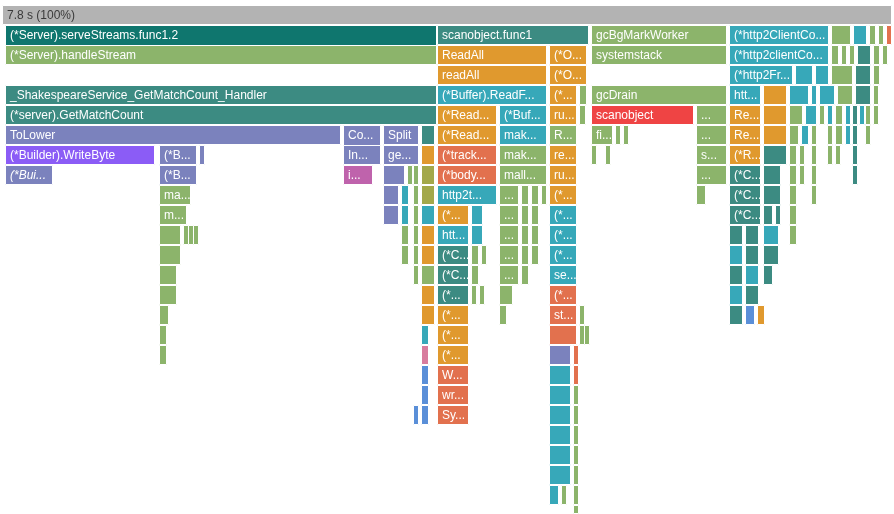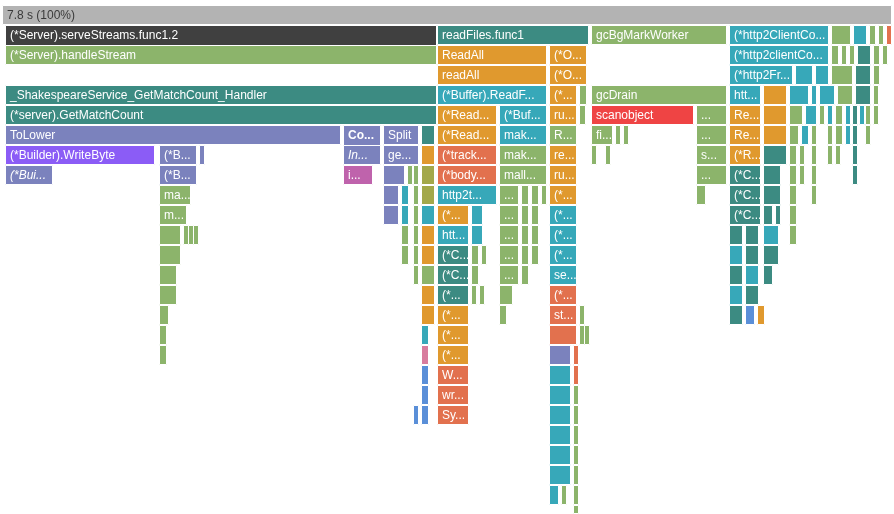--- a/index.html
+++ b/index.html
@@ -43,25 +43,25 @@
     pointer-events: none;
   }
 </style>
 </head>
 <body>
 
 <div id="flamegraph" style="background: rgb(255, 255, 255);">
     <div class="frame root" style="left: 2px; top: 5px; width: 890px; height: 20px; background: rgb(179, 179, 179);">
       <span class="lbl">7.8 s (100%)</span>
     </div>
-    <div class="frame" style="left: 5px; top: 25px; width: 432px; height: 36px; background: #404040;">
+    <div class="frame" style="left: 5px; top: 25px; width: 432px; height: 36px; background: #0f766e;">
       <span class="lbl">(*Server).serveStreams.func1.2</span>
     </div>
     <div class="frame" style="left: 437px; top: 25px; width: 152px; height: 20px; background: rgb(60, 139, 130);">
-      <span class="lbl">readFiles.func1</span>
+      <span class="lbl">scanobject.func1</span>
     </div>
     <div class="frame" style="left: 591px; top: 25px; width: 136px; height: 20px; background: rgb(140, 180, 107);">
       <span class="lbl">gcBgMarkWorker</span>
     </div>
     <div class="frame" style="left: 729px; top: 25px; width: 100px; height: 20px; background: rgb(55, 168, 185);">
       <span class="lbl">(*http2ClientCo...</span>
     </div>
     <div class="frame" style="left: 831px; top: 25px; width: 20px; height: 20px; background: rgb(140, 180, 107);">
       <span class="lbl"></span>
     </div>
@@ -79,20 +79,23 @@
     </div>
     <div class="frame" style="left: 5px; top: 45px; width: 432px; height: 20px; background: rgb(140, 180, 107);">
       <span class="lbl">(*Server).handleStream</span>
     </div>
     <div class="frame" style="left: 437px; top: 45px; width: 110px; height: 20px; background: rgb(224, 153, 46);">
       <span class="lbl">ReadAll</span>
     </div>
     <div class="frame" style="left: 549px; top: 45px; width: 38px; height: 20px; background: rgb(224, 153, 46);">
       <span class="lbl">(*O...</span>
     </div>
+    <div class="frame" style="left: 591px; top: 45px; width: 136px; height: 20px; background: rgb(140, 180, 107);">
+      <span class="lbl">systemstack</span>
+    </div>
     <div class="frame" style="left: 729px; top: 45px; width: 100px; height: 20px; background: rgb(55, 168, 185);">
       <span class="lbl">(*http2clientCo...</span>
     </div>
     <div class="frame" style="left: 831px; top: 45px; width: 8px; height: 20px; background: rgb(140, 180, 107);">
       <span class="lbl"></span>
     </div>
     <div class="frame" style="left: 841px; top: 45px; width: 6px; height: 20px; background: rgb(140, 180, 107);">
       <span class="lbl"></span>
     </div>
     <div class="frame" style="left: 849px; top: 45px; width: 6px; height: 20px; background: rgb(140, 180, 107);">
@@ -223,21 +226,21 @@
     </div>
     <div class="frame" style="left: 865px; top: 105px; width: 6px; height: 20px; background: rgb(140, 180, 107);">
       <span class="lbl"></span>
     </div>
     <div class="frame" style="left: 873px; top: 105px; width: 6px; height: 20px; background: rgb(140, 180, 107);">
       <span class="lbl"></span>
     </div>
     <div class="frame" style="left: 5px; top: 125px; width: 336px; height: 20px; background: rgb(123, 130, 189);">
       <span class="lbl">ToLower</span>
     </div>
-    <div class="frame" style="left: 343px; top: 125px; width: 38px; height: 24px; background: rgb(123, 130, 189); font-weight: bold;">
+    <div class="frame" style="left: 343px; top: 125px; width: 38px; height: 24px; background: rgb(123, 130, 189);">
       <span class="lbl">Co...</span>
     </div>
     <div class="frame" style="left: 383px; top: 125px; width: 36px; height: 20px; background: rgb(123, 130, 189);">
       <span class="lbl">Split</span>
     </div>
     <div class="frame" style="left: 421px; top: 125px; width: 14px; height: 20px; background: rgb(60, 139, 130);">
       <span class="lbl"></span>
     </div>
     <div class="frame" style="left: 437px; top: 125px; width: 60px; height: 20px; background: rgb(224, 153, 46);">
       <span class="lbl">(*Read...</span>
@@ -292,21 +295,21 @@
     </div>
     <div class="frame" style="left: 5px; top: 145px; width: 150px; height: 20px; background: #8b5cf6;">
       <span class="lbl">(*Builder).WriteByte</span>
     </div>
     <div class="frame" style="left: 159px; top: 145px; width: 38px; height: 20px; background: rgb(123, 130, 189);">
       <span class="lbl">(*B...</span>
     </div>
     <div class="frame" style="left: 199px; top: 145px; width: 6px; height: 20px; background: rgb(123, 130, 189);">
       <span class="lbl"></span>
     </div>
-    <div class="frame" style="left: 343px; top: 145px; width: 38px; height: 20px; background: rgb(123, 130, 189); font-style: italic;">
+    <div class="frame" style="left: 343px; top: 145px; width: 38px; height: 20px; background: rgb(123, 130, 189);">
       <span class="lbl">In...</span>
     </div>
     <div class="frame" style="left: 383px; top: 145px; width: 36px; height: 20px; background: rgb(123, 130, 189);">
       <span class="lbl">ge...</span>
     </div>
     <div class="frame" style="left: 421px; top: 145px; width: 14px; height: 20px; background: rgb(224, 153, 46);">
       <span class="lbl"></span>
     </div>
     <div class="frame" style="left: 437px; top: 145px; width: 60px; height: 20px; background: rgb(226, 113, 78);">
       <span class="lbl">(*track...</span>

